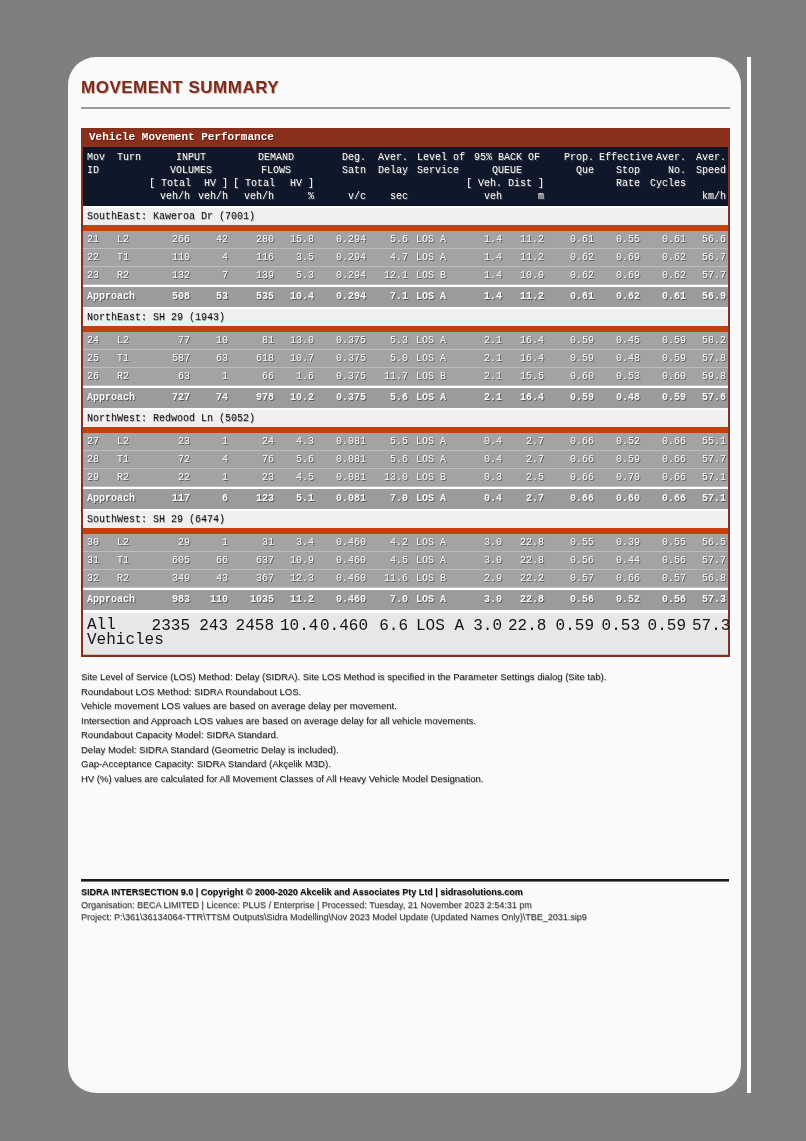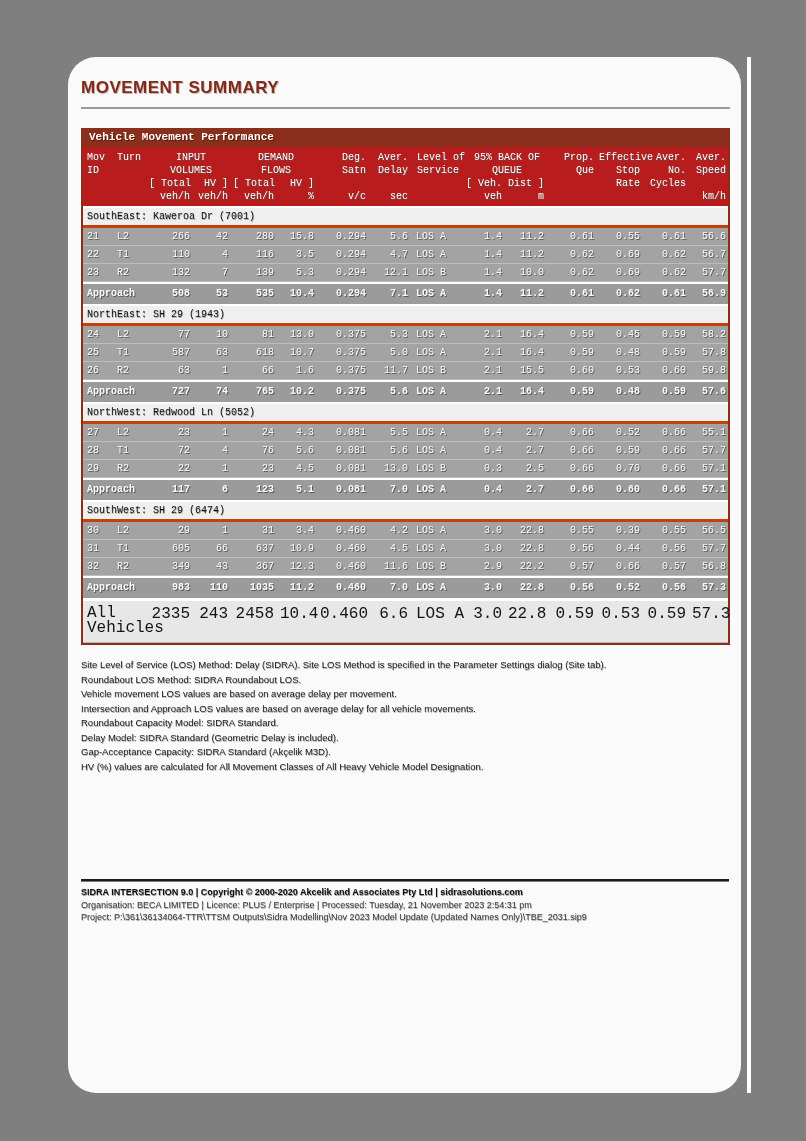--- a/index.html
+++ b/index.html
@@ -39,34 +39,34 @@
 
   
   .mtable { margin-top:19px; border:2px solid #8a2f1b; border-top:none; background:#a3a3a3;font-family:Liberation Mono, monospace; }
   .tbar {
     background:#8a2f1b; color:#fff; font-size:11px; font-weight:bold;
     padding:3px 6px 4px 6px; text-shadow:1px 1px 0 rgba(60,10,0,.6);
   }
   :root { --cols: 30px 36px 46px 38px 46px 40px 52px 42px 52px 42px 42px 50px 46px 46px 40px; }
   .hrow, .trow { display:grid; grid-template-columns:var(--cols); }
   .thead {
-    background:#b91c1c; color:#fff; padding:4px 0 3px 0;
+    background:#0f172a; color:#fff; padding:4px 0 3px 0;
     border-bottom:2px solid #fff;
   }
   .thead .hrow > div {
     font-size:10px; line-height:13px; text-align:right; padding-right:5px;
     white-space:nowrap; text-shadow:1.1px 1.1px 0 rgba(82,82,82,.85);
   }
   .thead .hrow > .hl { text-align:left; padding-left:4px; }
   .thead .hrow > .hc { text-align:center; padding-right:0; }
   .s2 { grid-column:span 2; }
 
   .section-row {
     background:#efefef; color:#111; font-size:10px; line-height:17px;
-    padding-left:4px; border-bottom:3px solid #c2410c;
+    padding-left:4px; border-bottom:6px solid #c2410c;
     text-shadow:.6px .6px 0 rgba(17,17,17,.35); font-weight:normal;
   }
   .trow { background:#a3a3a3; color:#fcfcfc; border-bottom:1px solid #bdbdbd; }
   .trow > div {
     font-size:10px; line-height:17px; text-align:right; padding-right:5px;
     white-space:nowrap; overflow:visible;
     text-shadow:1.1px 1.1px 0 rgba(82,82,82,.9);
   }
   .trow .c-mov, .trow .c-turn { text-align:left; padding-left:4px; }
   .trow .c-los { text-align:left; padding-left:3px; }
@@ -314,21 +314,21 @@
     <div>0.53</div>
     <div>0.60</div>
     <div>59.8</div>
   </div>
 
   <div class="trow approach">
     <div class="c-mov">Approach</div>
     <div class="c-turn"></div>
     <div>727</div>
     <div>74</div>
-    <div>765</div>
+    <div>978</div>
     <div>10.2</div>
     <div>0.375</div>
     <div>5.6</div>
     <div class="c-los">LOS A</div>
     <div>2.1</div>
     <div>16.4</div>
     <div>0.59</div>
     <div>0.48</div>
     <div>0.59</div>
     <div>57.6</div>

